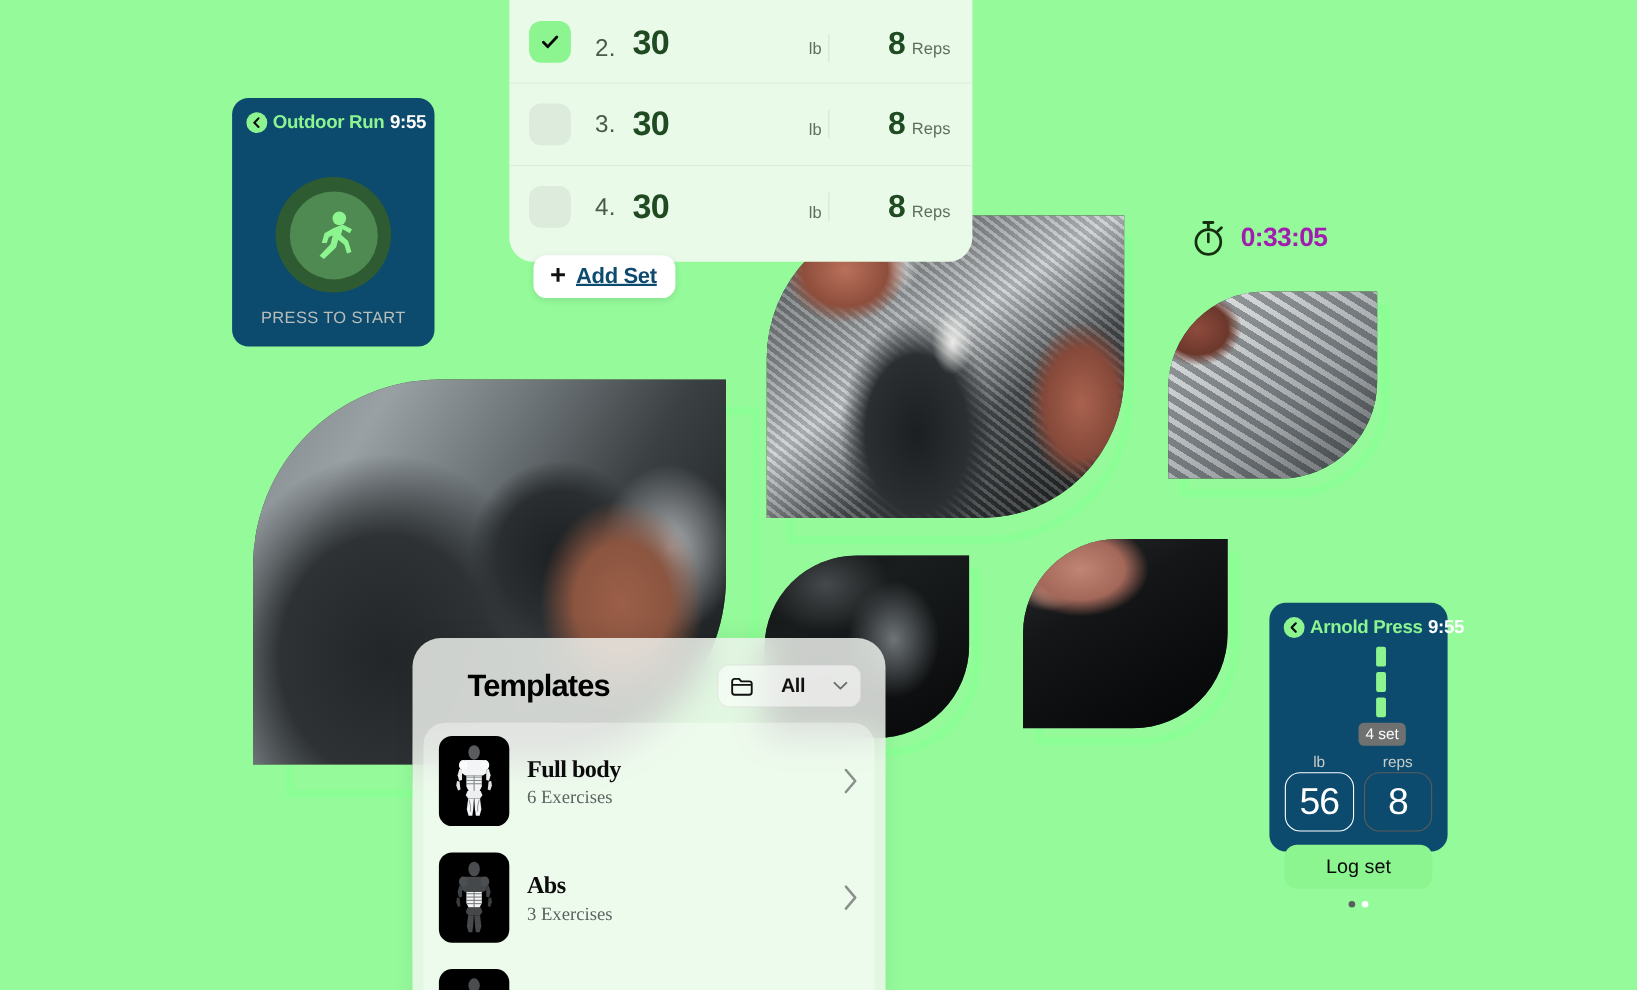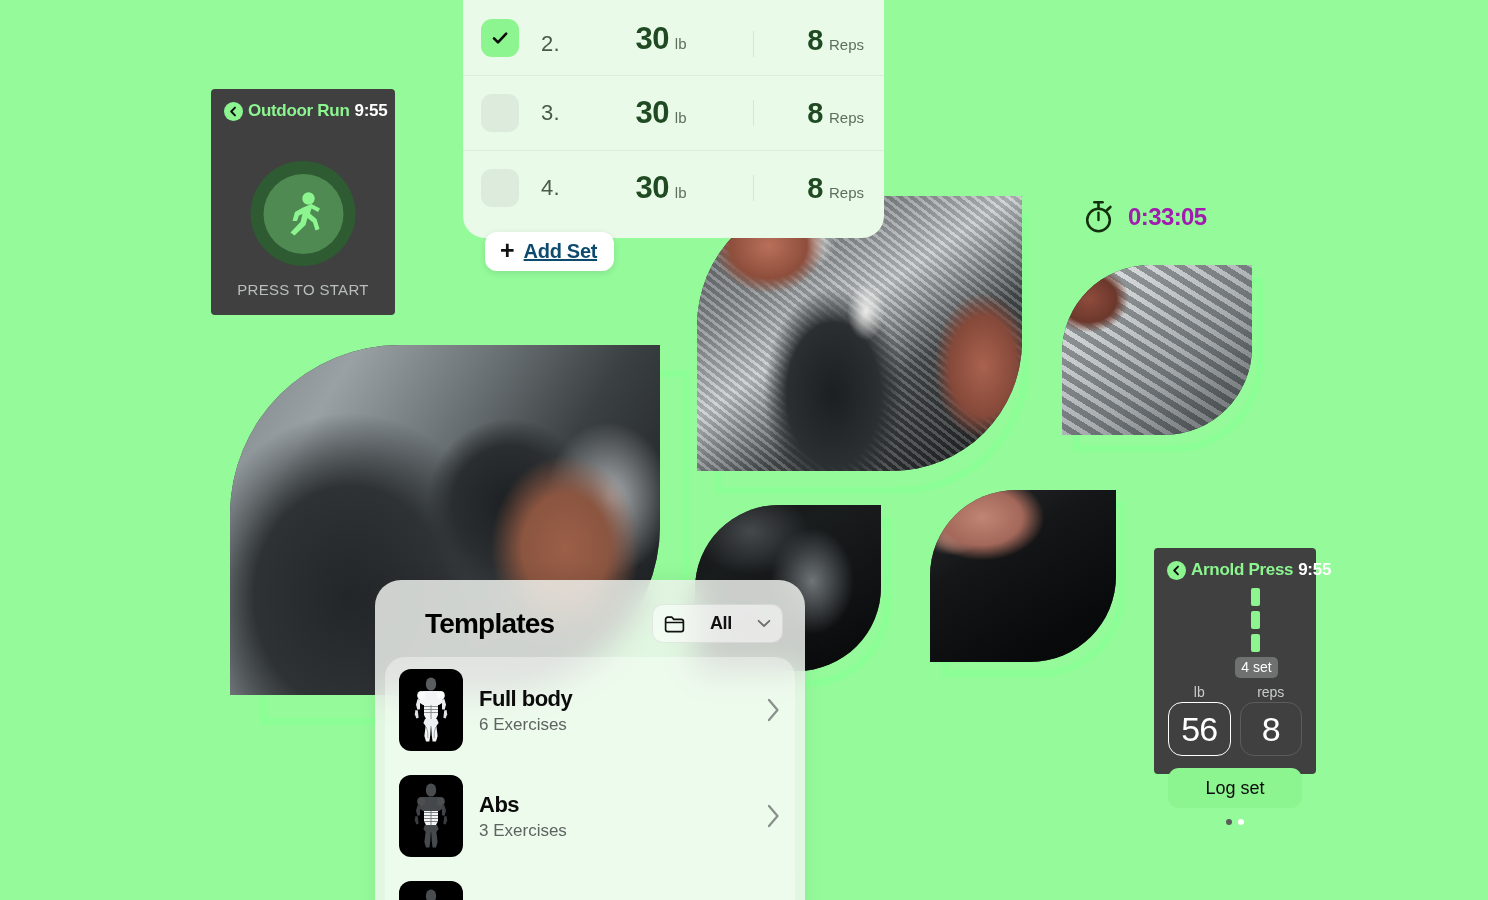--- a/index.html
+++ b/index.html
@@ -98,21 +98,21 @@
   .chk.on { background: #8CF590; }
   .chk svg { display: block; }
   .set-idx {
     margin-left: 22px;
     font-size: 22px; font-weight: 400; color: #4a5a4a;
     letter-spacing: .2px;
     width: 40px;
   }
   .set-mid {
     flex: 1;
-    display: flex; align-items: baseline; justify-content: center;
+    display: flex; align-items: baseline; justify-content: space-between;
     gap: 6px;
     transform: translateX(-6px);
   }
   .set-mid .num { font-size: 31px; font-weight: 800; color: #1f4a22; letter-spacing: -.6px; }
   .set-mid .unit { font-size: 15px; font-weight: 400; color: #5d6f5d; }
   .set-sep { width: 1px; height: 26px; background: #D3E7D3; }
   .set-right {
     display: flex; align-items: baseline; gap: 6px;
     width: 110px; justify-content: flex-end;
   }
@@ -128,22 +128,22 @@
     padding: 0 17px 0 15px;
     box-shadow: 0 2px 7px rgba(0,0,0,.10);
     cursor: pointer;
   }
   #add-set-btn .plus { font-size: 25px; font-weight: 700; color: #111; line-height: 1; margin-top: -2px; }
   #add-set-btn .lbl { font-size: 20px; font-weight: 800; color: #0c4a6e; letter-spacing: -.3px; text-decoration: underline; }
 
   
   .watch {
     position: absolute;
-    background: #404040;
-    border-radius: 4px;
+    background: #0c4a6e;
+    border-radius: 15px;
   }
   .watch-top {
     display: flex; align-items: center; gap: 5px;
     padding: 12px 12px 0 13px;
   }
   .back-ico {
     width: 19px; height: 19px; border-radius: 50%;
     background: #8CF590;
     display: flex; align-items: center; justify-content: center;
     flex: 0 0 auto;
@@ -263,20 +263,21 @@
     margin: 14px 10px 0;
     background: rgba(255,255,255,.38);
     border-radius: 20px 20px 0 0;
     overflow: hidden;
   }
   .tpl-row {
     display: flex; align-items: center; gap: 16px;
     padding: 12px 14px;
     height: 106px;
     cursor: pointer;
+    font-family: Liberation Serif, serif;
   }
   .tpl-thumb {
     width: 64px; height: 82px; border-radius: 12px;
     background: #000;
     flex: 0 0 auto;
     display: flex; align-items: center; justify-content: center;
     overflow: hidden;
   }
   .tpl-txt { flex: 1; }
   .tpl-name { font-size: 22px; font-weight: 800; color: #0b0b0b; letter-spacing: -.5px; }

